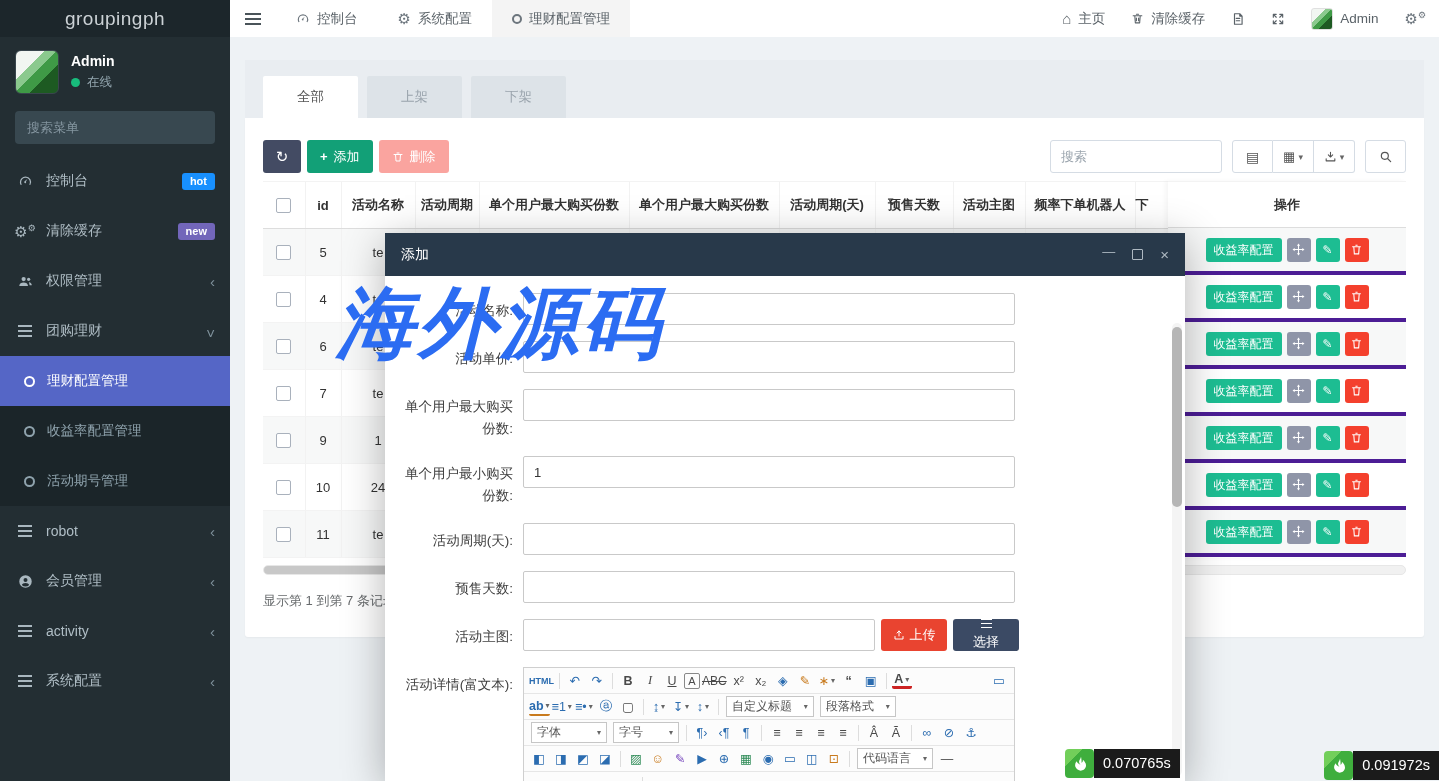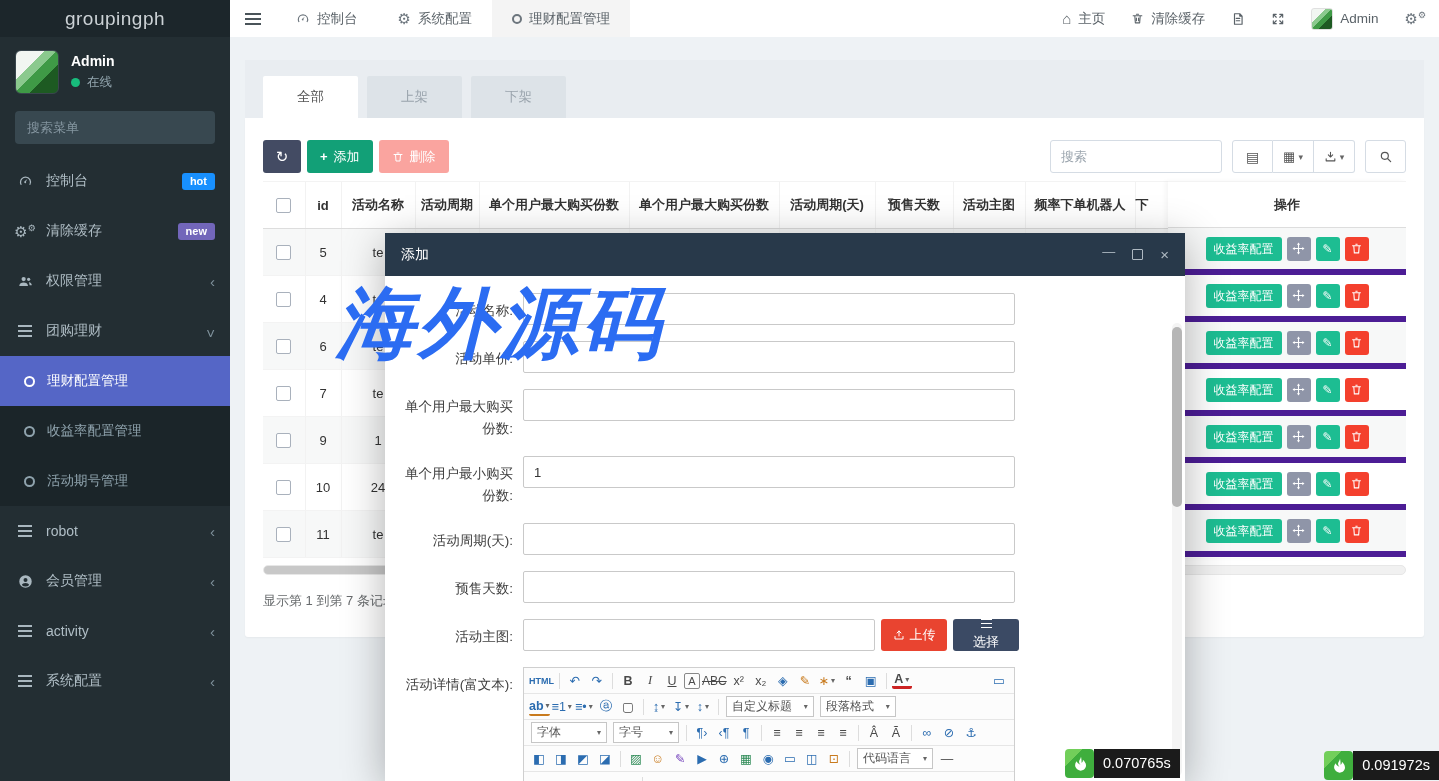--- a/index.html
+++ b/index.html
@@ -67,21 +67,21 @@
 
   .table-zone { margin:8px 18px 0; position:relative; }
   table.grid { width:100%; border-collapse:collapse; table-layout:fixed; }
   .grid th { height:47px; font-size:13px; font-weight:bold; color:#333; border-bottom:1px solid #ddd; border-top:1px solid #f3f3f3; text-align:center; }
   .grid th + th, .grid td + td { border-left:1px solid #f2f2f2; }
   .grid td { height:47px; text-align:center; font-size:13px; color:#333; border-bottom:1px solid #f3f3f3; }
   tr.striped td { background:#f7f8f8; }
   .cb { width:15px; height:15px; border:1.5px solid #a9b1bc; border-radius:2px; background:#fff; display:inline-block; vertical-align:middle; cursor:pointer; }
   .opcol { position:absolute; top:0; right:0; bottom:0; width:238px; background:#fff; z-index:2; box-shadow:-3px 0 4px rgba(0,0,0,.04); }
   .opcol .oh { height:47px; display:flex; align-items:center; justify-content:center; font-weight:bold; border-bottom:1px solid #ddd; border-top:1px solid #f3f3f3; }
-  .oprow { height:47px; display:flex; align-items:center; justify-content:center; gap:5px; border-bottom:6px solid #4c1d95; }
+  .oprow { height:47px; display:flex; align-items:center; justify-content:center; gap:5px; border-bottom:4px solid #4c1d95; }
   .oprow.striped { background:#f7f8f8; }
   .btn-rate { background:#1dbd92; color:#fff; font-size:12px; height:24px; line-height:24px; padding:0 8px; border-radius:3px; cursor:pointer; white-space:nowrap; }
   .bsq { width:24px; height:24px; border-radius:3px; color:#fff; display:flex; align-items:center; justify-content:center; font-size:12px; cursor:pointer; }
   .b-move { background:#8f95a8; } .b-edit { background:#1dbd92; } .b-trash { background:#f4402d; }
   .bsq svg { width:13px; height:13px; }
   .hscroll { margin:7px 18px 0; height:10px; background:#f1f1f1; border:1px solid #e7e7e7; border-radius:5px; }
   .hthumb { width:52%; height:8px; background:#c8c8c8; border-radius:4px; cursor:pointer; }
   .records { margin:17px 18px 0; font-size:13px; color:#676a6c; }
 
   

